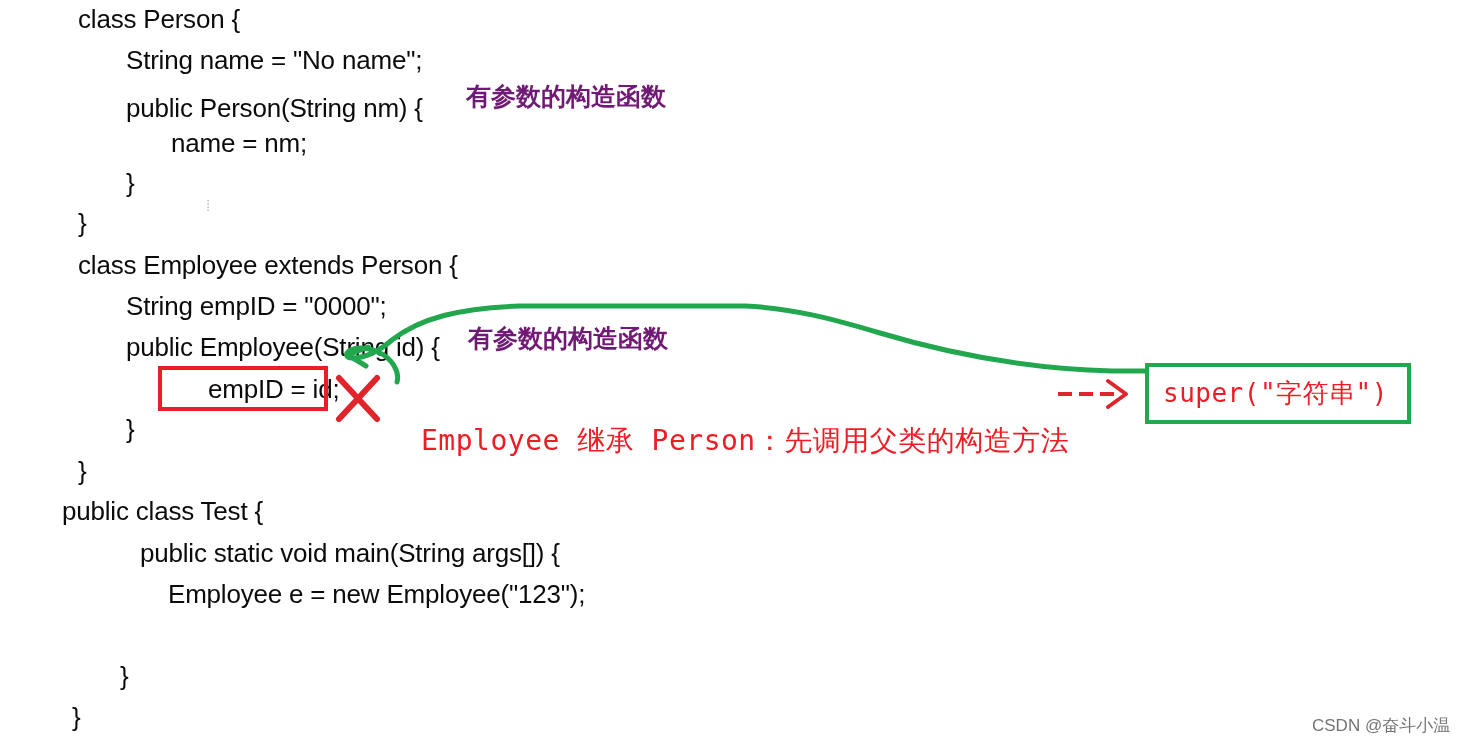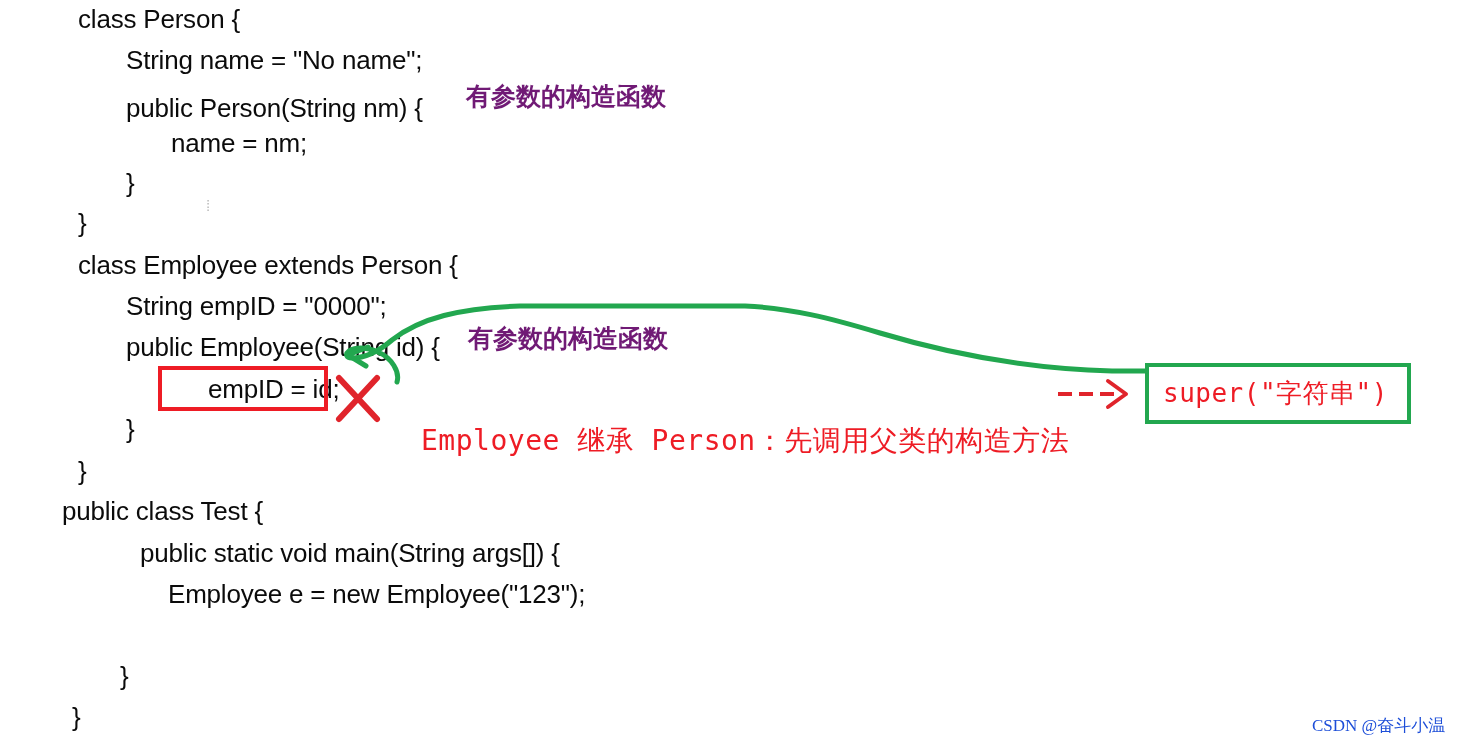--- a/index.html
+++ b/index.html
@@ -75,22 +75,22 @@
     left: 0; top: 0;
     width: 1473px;
     height: 748px;
     pointer-events: none;
   }
 
   
   .watermark {
     position: absolute;
     white-space: pre;
-    color: #1d4ed8;
-    font-family: Liberation Serif, serif;
+    color: #737373;
+    font-family: Liberation Sans, sans-serif;
     font-size: 17px;
     line-height: 20px;
   }
 
   
   .caret-artifact {
     position: absolute;
     color: #b9b9b9;
     font-family: "Liberation Sans", sans-serif;
     font-size: 15px;

